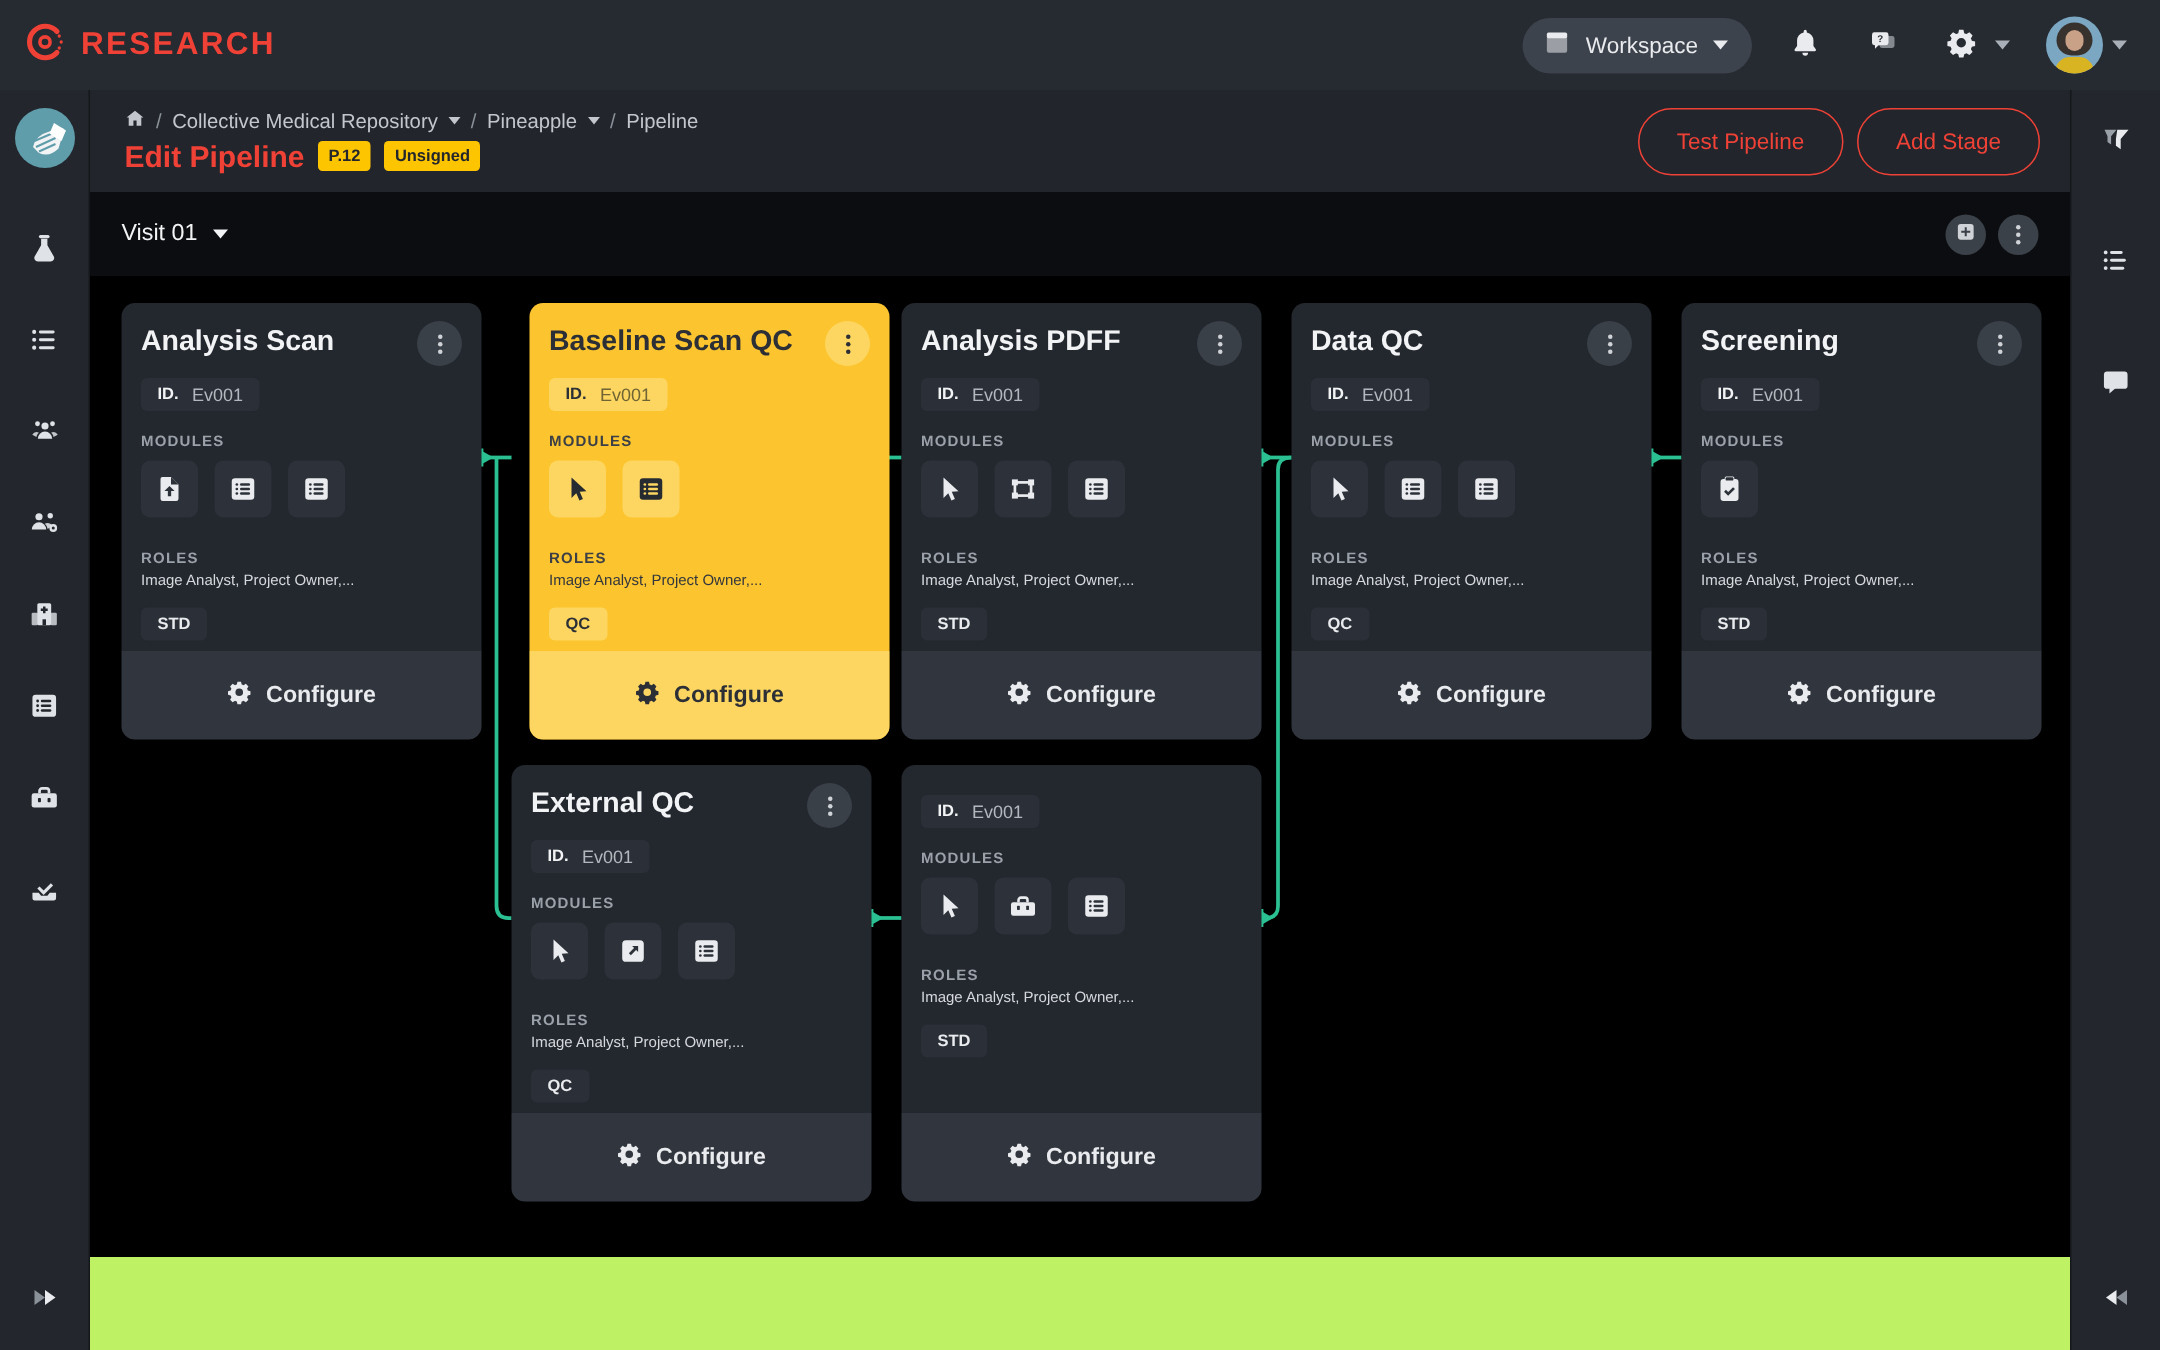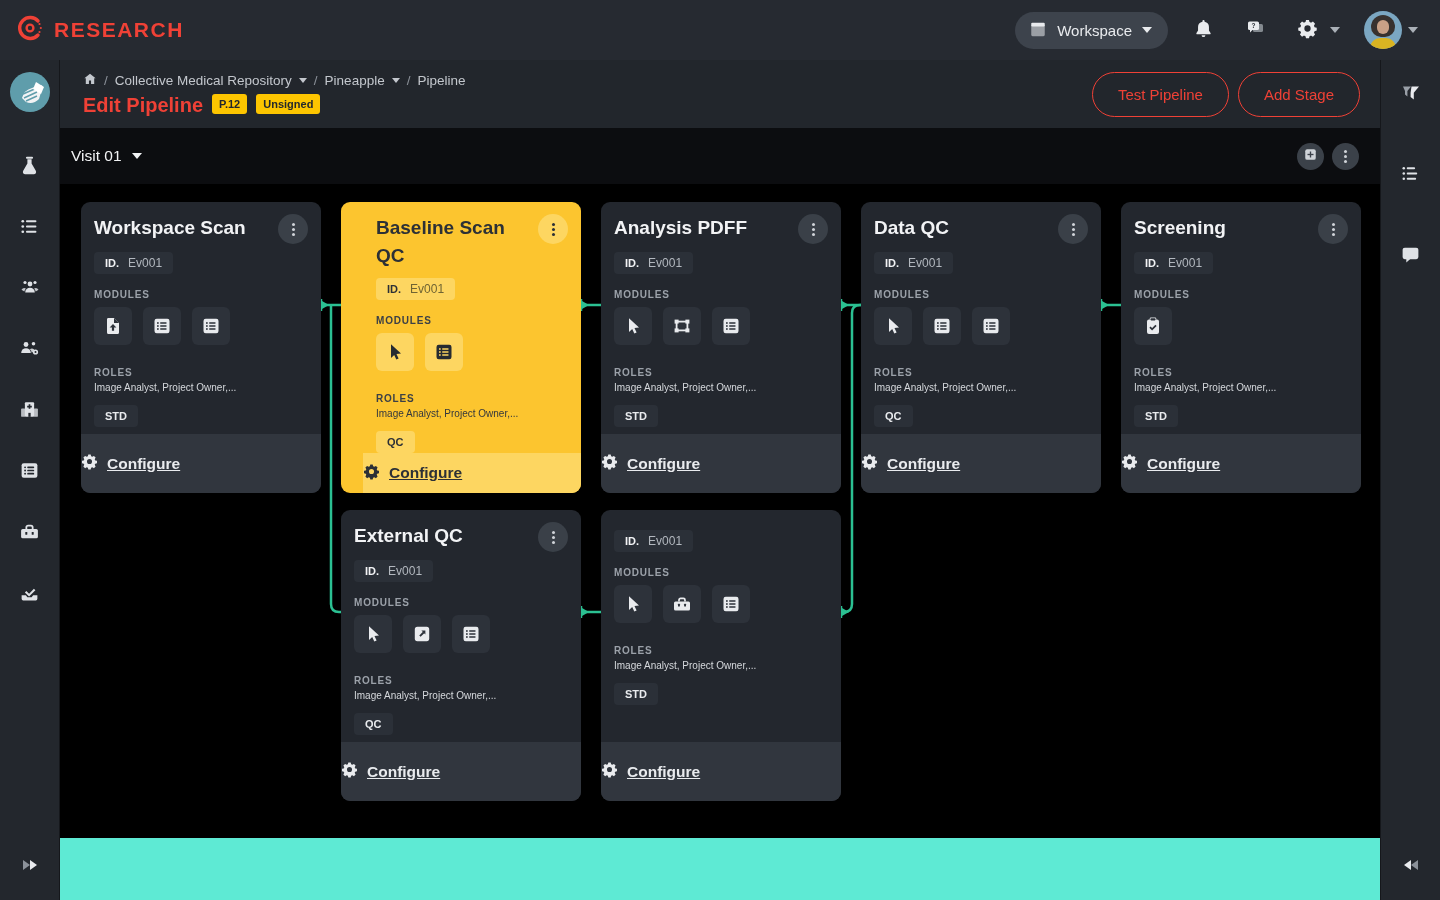--- a/index.html
+++ b/index.html
@@ -1,18 +1,18 @@
 <!DOCTYPE html>
 <html><head>
 <meta charset="utf-8">
 <style>
   * { margin:0; padding:0; box-sizing:border-box; }
   html,body { width:1440px; height:900px; background:#000; overflow:hidden;
     font-family:"Liberation Sans", sans-serif; }
-  .app { position:relative; width:1440px; height:900px; background:#5eead4; }
+  .app { position:relative; width:1440px; height:900px; background:#bef264; }
 
   
   .topbar { position:absolute; left:0; top:0; width:1440px; height:60px;
     background:#262a31; display:flex; align-items:center; z-index:5; }
   .brand { display:flex; align-items:center; gap:9px; margin-left:15px; }
   .brand-name { color:#ef4136; font-size:21px; font-weight:bold; letter-spacing:1.5px; }
   .top-right { margin-left:auto; display:flex; align-items:center; gap:10px; margin-right:22px; }
   .ws-pill { display:flex; align-items:center; gap:10px; background:#3d434c; border:none;
     border-radius:19px; height:37px; padding:0 16px 0 14px; color:#e9ebee; font-size:15px;
     cursor:pointer; font-family:inherit; }
@@ -60,35 +60,35 @@
   .ybadge { background:#fdc500; color:#23272c; font-size:11px; font-weight:bold;
     border-radius:3px; padding:4px 7px; }
   .head-right { margin-left:auto; margin-right:20px; display:flex; gap:9px; }
   .pill-btn { background:none; border:1.5px solid #ef4136; color:#ef4136; border-radius:23px;
     height:45px; padding:0 25px; font-size:15px; cursor:pointer; font-family:inherit; }
 
   
   .visitbar { position:absolute; left:60px; top:128px; width:1320px; height:56px;
     background:#0c0d10; display:flex; align-items:center; z-index:2; }
   .visit-toggle { display:flex; align-items:center; gap:10px; background:none; border:none;
-    color:#f2f3f5; font-size:15.5px; margin-left:11px; cursor:pointer; font-family:inherit; }
+    color:#f2f3f5; font-size:15.5px; margin-left:21px; cursor:pointer; font-family:inherit; }
   .visit-actions { margin-left:auto; margin-right:21px; display:flex; gap:8px; }
   .circle-btn { width:27px; height:27px; border-radius:50%; background:#3b4149; border:none;
     color:#cfd3d8; display:flex; align-items:center; justify-content:center; cursor:pointer; }
   .dots { width:3px; height:3px; border-radius:50%; background:#cfd3d8; display:inline-block;
     box-shadow:0 -5px 0 #cfd3d8, 0 5px 0 #cfd3d8; }
 
   
   .canvas { position:absolute; left:60px; top:184px; width:1320px; height:654px; background:#000; }
   .connectors { position:absolute; left:0; top:0; }
 
   
   .card { position:absolute; width:240px; height:291px; background:#23272e; border-radius:9px;
     display:flex; flex-direction:column; overflow:hidden; }
-  .pos1{left:21px; top:18px;} .pos2{left:281px; top:18px;padding-left:22px;} .pos3{left:541px; top:18px;}
+  .pos1{left:21px; top:18px;} .pos2{left:293px; top:18px;} .pos3{left:541px; top:18px;}
   .pos4{left:801px; top:18px;} .pos5{left:1061px; top:18px;}
   .pos6{left:281px; top:326px;} .pos7{left:541px; top:326px;}
   .card-body { padding:12px 13px 0 13px; flex:1; }
   .card-head { display:flex; align-items:flex-start; justify-content:space-between; }
   .card-title { color:#f2f3f5; font-size:19px; font-weight:600; line-height:28px; }
   .kebab { width:30px; height:30px; border-radius:50%; background:#3a4048; border:none;
     display:flex; align-items:center; justify-content:center; cursor:pointer; flex:0 0 auto; }
   .id-badge { display:inline-flex; align-items:center; gap:9px; background:#2b3038;
     border-radius:4px; height:22px; padding:0 11px; margin-top:8px; }
   .id-label { color:#f2f3f5; font-size:11px; font-weight:bold; }
@@ -98,22 +98,22 @@
   .sec-label.roles { margin-top:22px; }
   .mods { display:flex; gap:11px; margin-top:7px; }
   .mod { width:38px; height:38px; border-radius:6px; background:#2d323a; color:#e9ebee;
     display:flex; align-items:center; justify-content:center; cursor:pointer; --cut:#2d323a; }
   .mod svg .cut { fill:var(--cut); }
   .mod svg .cutstroke { stroke:var(--cut); fill:none; }
   .roles-text { color:#d5d8dc; font-size:10px; margin-top:4px; white-space:nowrap; }
   .type-badge { display:inline-block; background:#2b3038; color:#e9ebee; font-size:11px;
     font-weight:bold; border-radius:4px; padding:5px 11px; margin-top:12px; }
   .configure { height:59px; background:#31363e; border:none; color:#e9ebee; font-size:15.5px;
-    font-weight:bold; display:flex; align-items:center; justify-content:flex-start; gap:9px;
-    cursor:pointer; font-family:inherit;text-decoration:underline; }
+    font-weight:bold; display:flex; align-items:center; justify-content:center; gap:9px;
+    cursor:pointer; font-family:inherit; }
   
   .card.hl { background:#fcc52f; }
   .card.hl .card-title { color:#2c3036; }
   .card.hl .kebab { background:#fdd661; }
   .card.hl .kebab .dots { background:#2c3036; box-shadow:0 -5px 0 #2c3036, 0 5px 0 #2c3036; }
   .card.hl .id-badge { background:#fdd661; }
   .card.hl .id-label { color:#2c3036; }
   .card.hl .id-value { color:#6f6433; }
   .card.hl .sec-label { color:#3c4046; }
   .card.hl .mod { background:#fdd661; color:#262b31; --cut:#fdd661; }
@@ -410,21 +410,21 @@
         <path d="M782 117 l7 4 -7 4 z"></path>
           <path d="M1042 117 l7 4 -7 4 z"></path>
         <path d="M522 424 l7 4 -7 4 z"></path>
           <path d="M782 424 l7 4 -7 4 z"></path>
       </g>
     </svg>
 
     <div class="card pos1">
       <div class="card-body">
         <div class="card-head">
-          <div class="card-title">Workspace Scan</div>
+          <div class="card-title">Analysis Scan</div>
           <button class="kebab">
               <span class="dots"></span>
             </button>
         </div>
         <div class="id-badge">
           <span class="id-label">ID.</span>
           <span class="id-value">Ev001</span>
         </div>
         <div class="sec-label">MODULES</div>
         <div class="mods">

